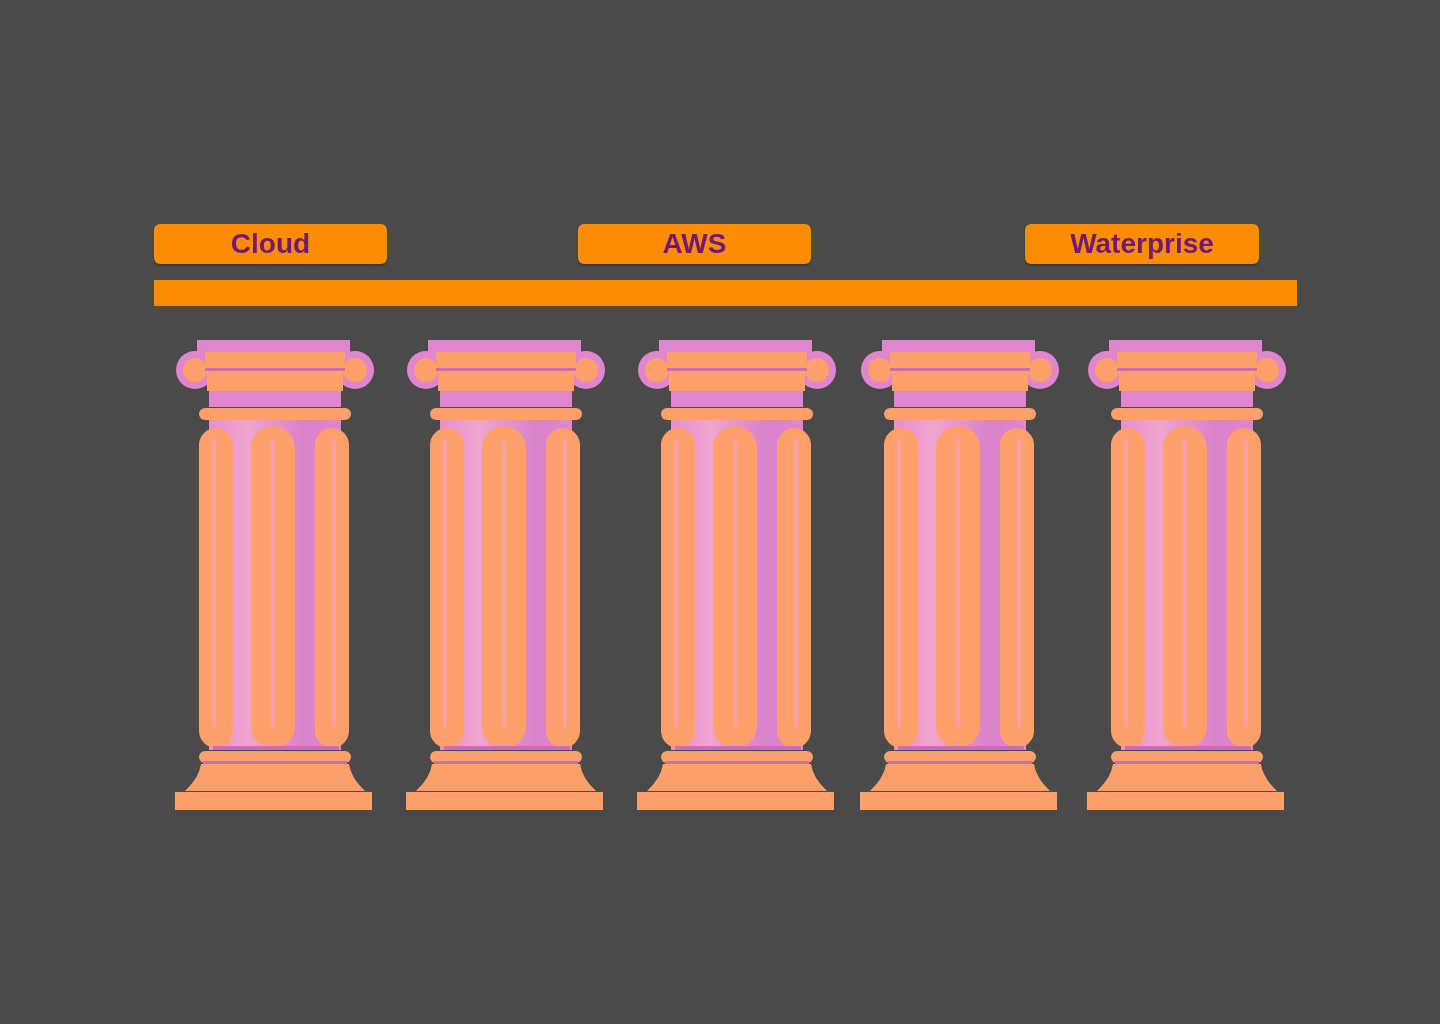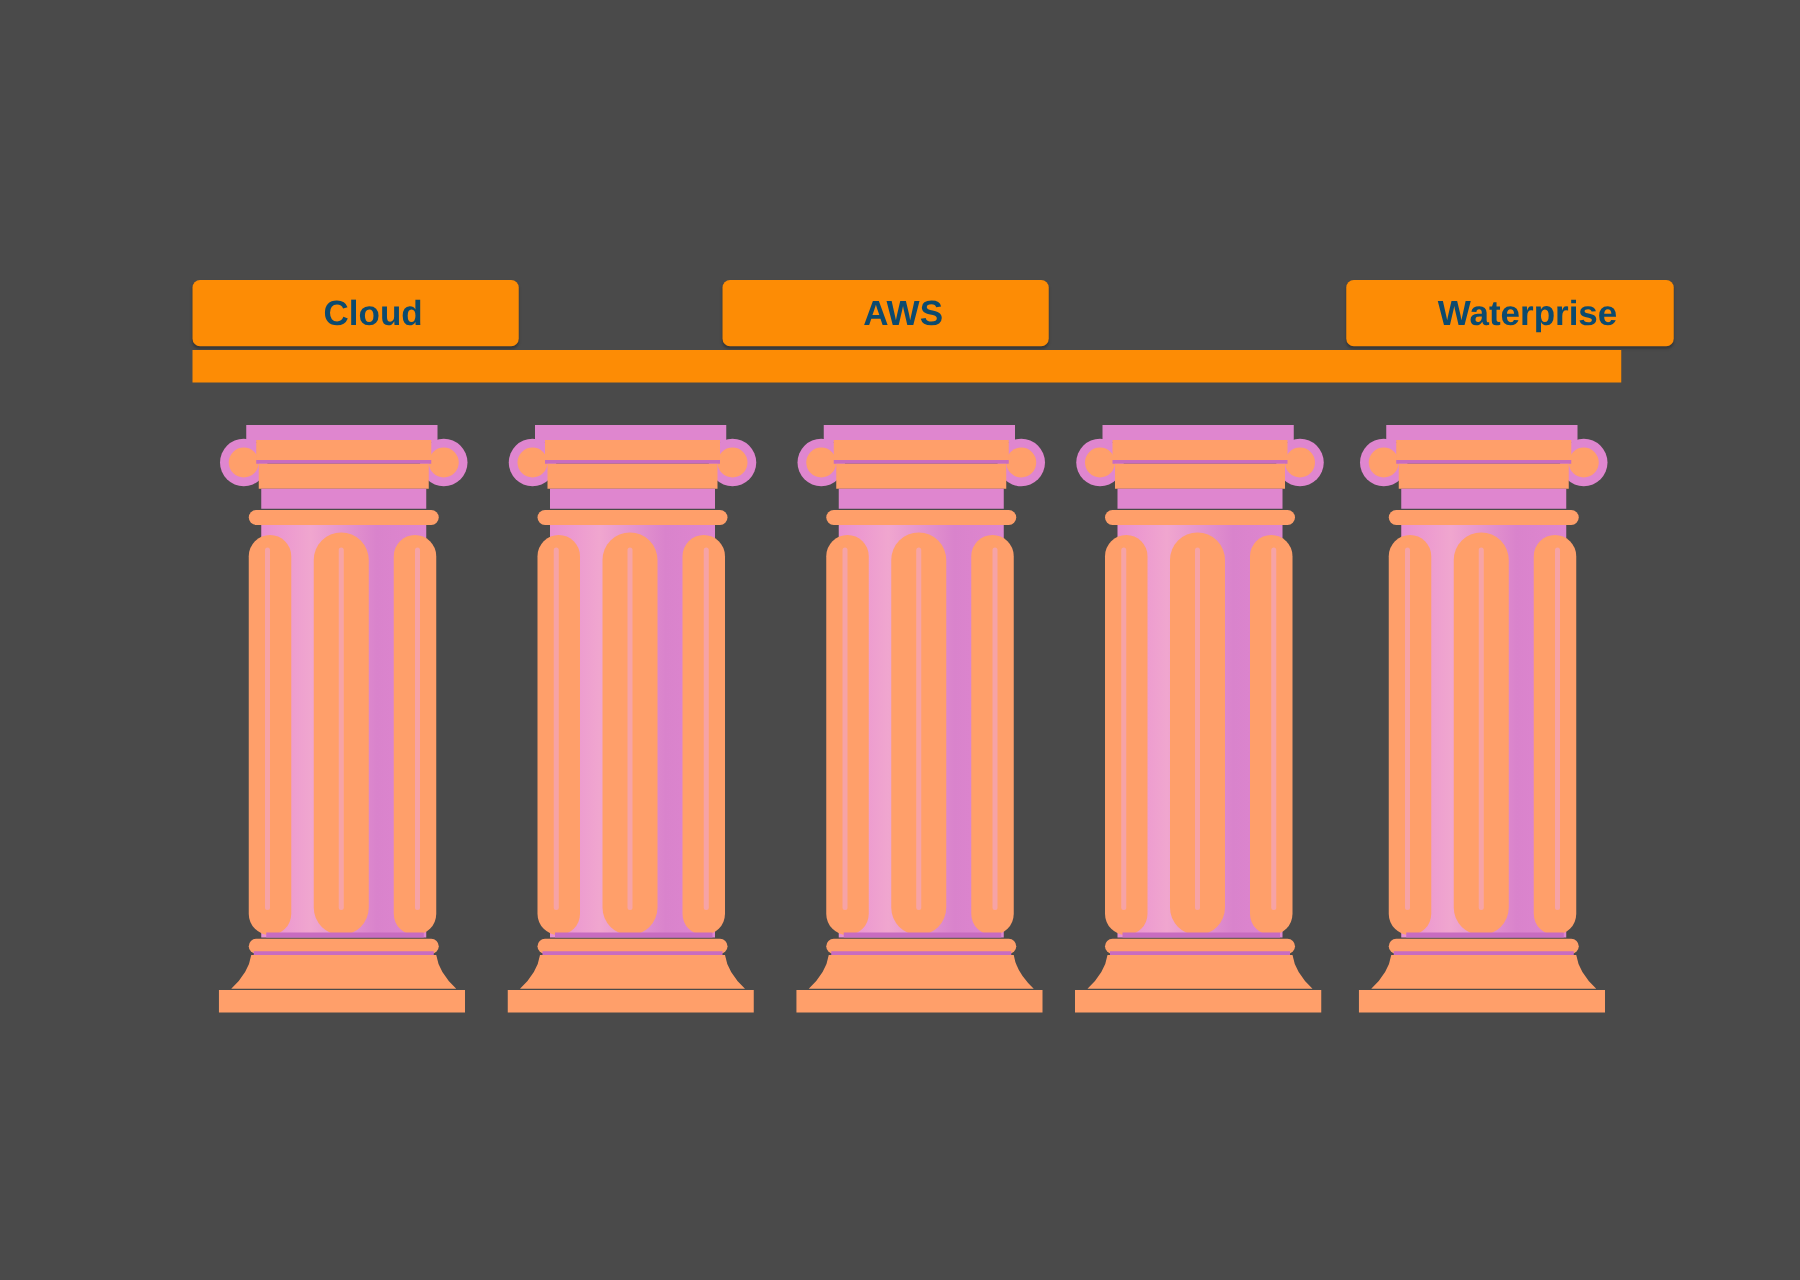--- a/index.html
+++ b/index.html
@@ -3,41 +3,40 @@
 <meta charset="utf-8">
 <style>
   html, body { margin: 0; padding: 0; }
   body {
     width: 1440px; height: 1024px;
     background: #4a4a4a;
     position: relative; overflow: hidden;
     font-family: "Liberation Sans", sans-serif;
   }
   .label {
-    position: absolute; top: 224px; height: 53px;
+    position: absolute; top: 224px; height: 40px;
     background: #fd8c05; border-radius: 6px;
-    color: #0c4a6e; font-weight: bold; font-size: 28px;
+    color: #701a75; font-weight: bold; font-size: 28px;
     display: flex; align-items: center; justify-content: center;
     box-shadow: 0 2px 2px rgba(0,0,0,0.25);
-    padding-left: 28px;
   }
   .beam {
     position: absolute; left: 154px; top: 280px; width: 1143px; height: 26px;
     background: #fd8c05;
   }
   .pillar { position: absolute; top: 338px; width: 200px; height: 474px; }
   .pillar svg { display: block; }
 </style>
 </head>
 <body>
 
 <div>
   <div class="label" style="left:154px;width:233px;">Cloud</div>
   <div class="label" style="left:578px;width:233px;">AWS</div>
-  <div class="label" style="left:1077px;width:234px;">Waterprise</div>
+  <div class="label" style="left:1025px;width:234px;">Waterprise</div>
 
   <div class="beam"></div>
 
   <div id="pillars">
       <div class="pillar" style="left: 175px;">
   <svg width="200" height="474" viewBox="0 0 200 474" xmlns="http://www.w3.org/2000/svg">
     <defs>
       <linearGradient id="shaftGrad0" x1="0" y1="0" x2="1" y2="0">
         <stop offset="0" stop-color="#e98fd0"></stop>
         <stop offset="0.3" stop-color="#f0a6cf"></stop>

